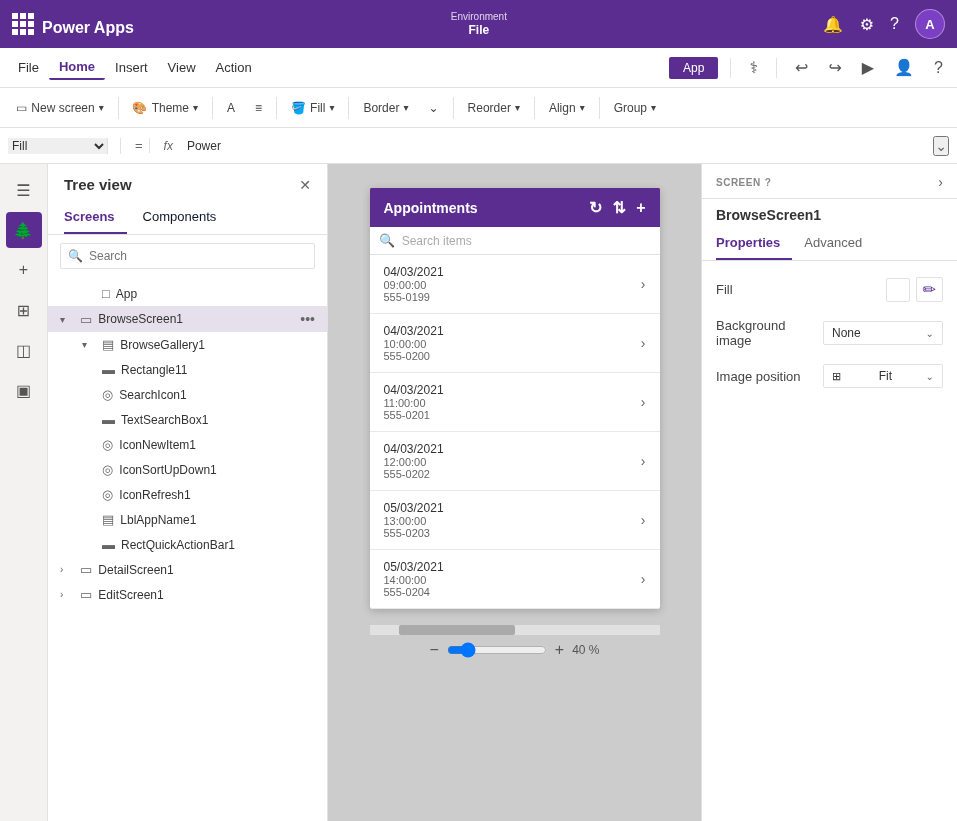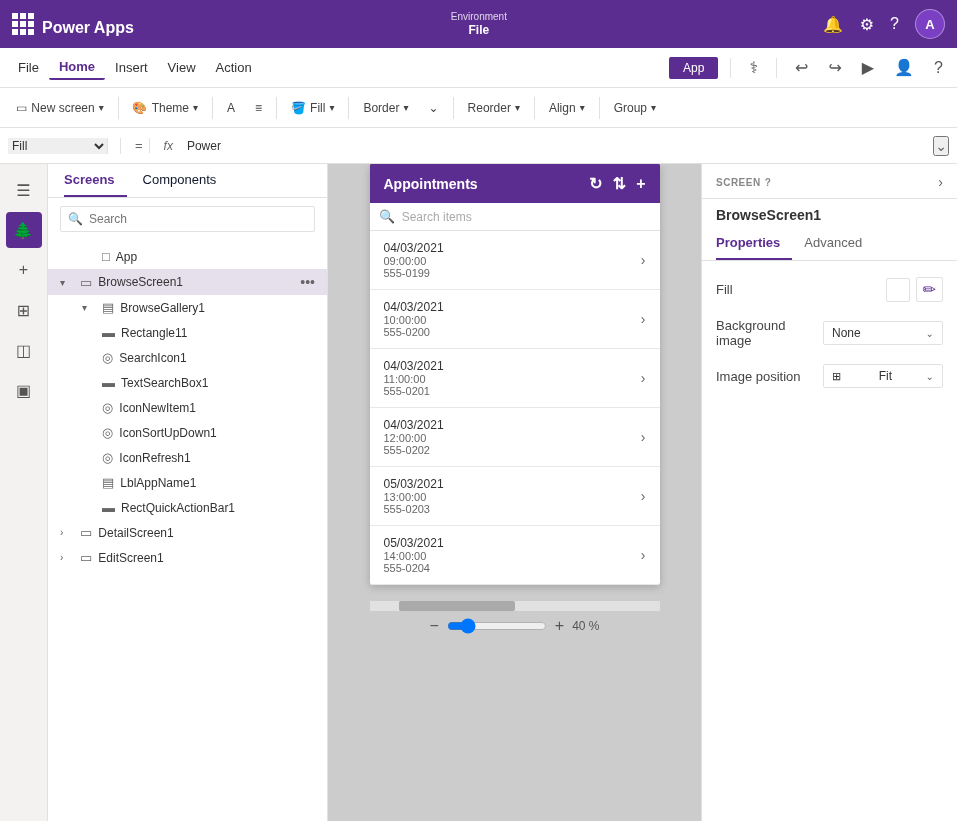--- a/index.html
+++ b/index.html
@@ -125,20 +125,21 @@
       background: #ccc;
       display: flex;
       flex-direction: column;
       align-items: center;
       justify-content: flex-start;
       position: relative;
       overflow: hidden;
     }
     .canvas-content {
       width: 290px;
+      margin-top: 24px;
       background: #b91c1c;
       border-radius: 2px;
       overflow: hidden;
       box-shadow: 0 2px 8px rgba(0,0,0,0.2);
     }
     .app-header {
       background: #5c2d91;
       color: white;
       padding: 10px 14px;
       display: flex;
@@ -303,20 +304,24 @@
   <div class="left-icons">
     <button class="left-icon-btn">☰</button>
     <button class="left-icon-btn active">🌲</button>
     <button class="left-icon-btn">+</button>
     <button class="left-icon-btn">⊞</button>
     <button class="left-icon-btn">◫</button>
     <button class="left-icon-btn">▣</button>
   </div>
 
   <div class="tree-panel">
+    <div class="tree-header">
+      <span class="tree-title">Tree view</span>
+      <button class="tree-close">✕</button>
+    </div>
     <div class="tree-tabs">
       <span class="tree-tab active">Screens</span>
       <span class="tree-tab">Components</span>
     </div>
     <div class="tree-search">
       <span class="tree-search-icon">🔍</span>
       <input type="text" placeholder="Search" style="">
     </div>
     <div class="tree-content">
 

